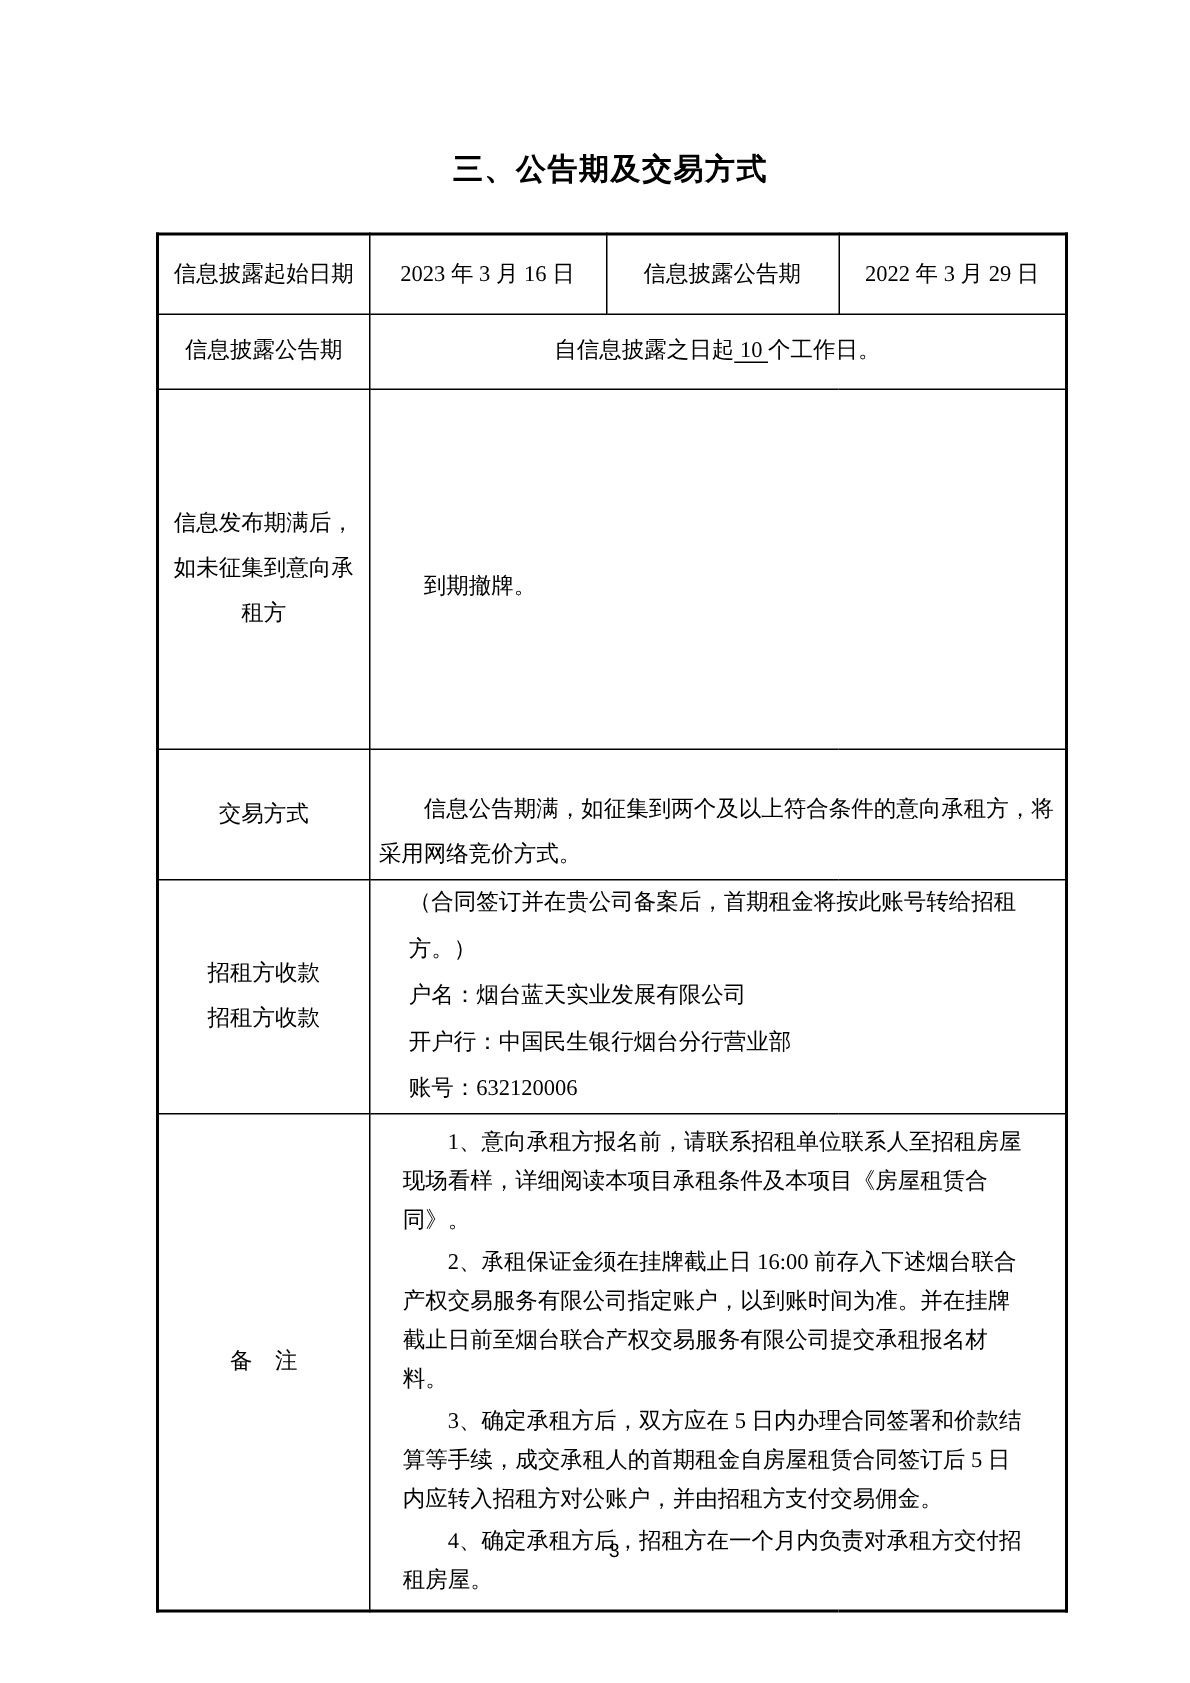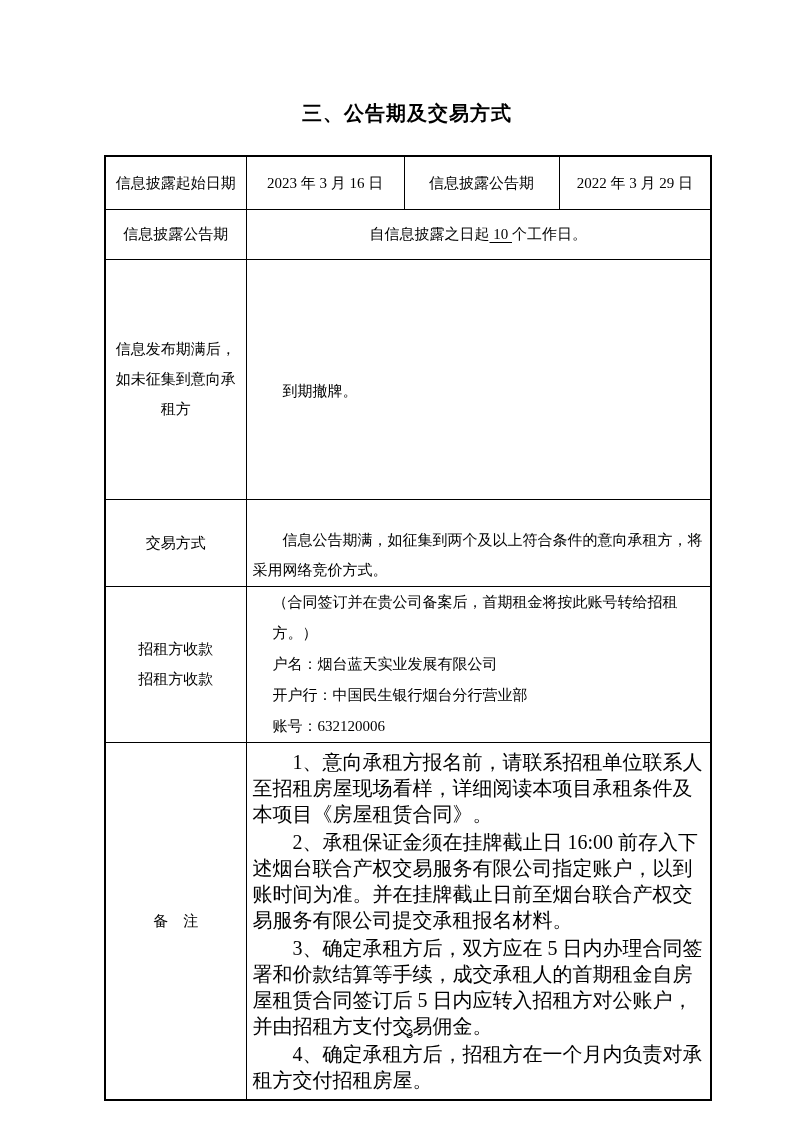--- a/index.html
+++ b/index.html
@@ -50,24 +50,24 @@
   td.label { text-align: center; padding: 2px 4px; }
   .lbl-line { display: block; line-height: 30px; }
   td.center-val { text-align: center; }
   td.content { text-align: left; }
   .indent { text-indent: 2em; margin-top: 24px; }
   u { text-underline-offset: 3px; }
   td.account-cell { padding-left: 26px; }
   .acct-line { line-height: 31px; }
   td.remarks-cell { padding: 4px 6px; }
   .remarks-cell p {
-    margin: 2px 0;
+    margin: 2px 16px;
     text-indent: 2em;
     line-height: 26px;
-    font-size: 20px;
+    font-size: 15px;
   }
   .page-number {
     position: absolute;
     top: 1026px;
     left: 0;
     width: 100%;
     padding-left: 26px;
     text-align: center;
     font-size: 13px;
     font-family: "Liberation Sans", "DejaVu Sans", sans-serif;

